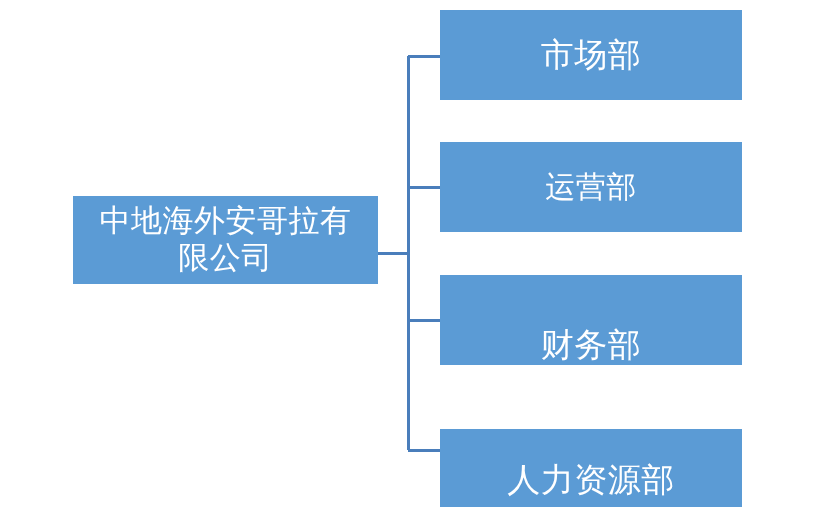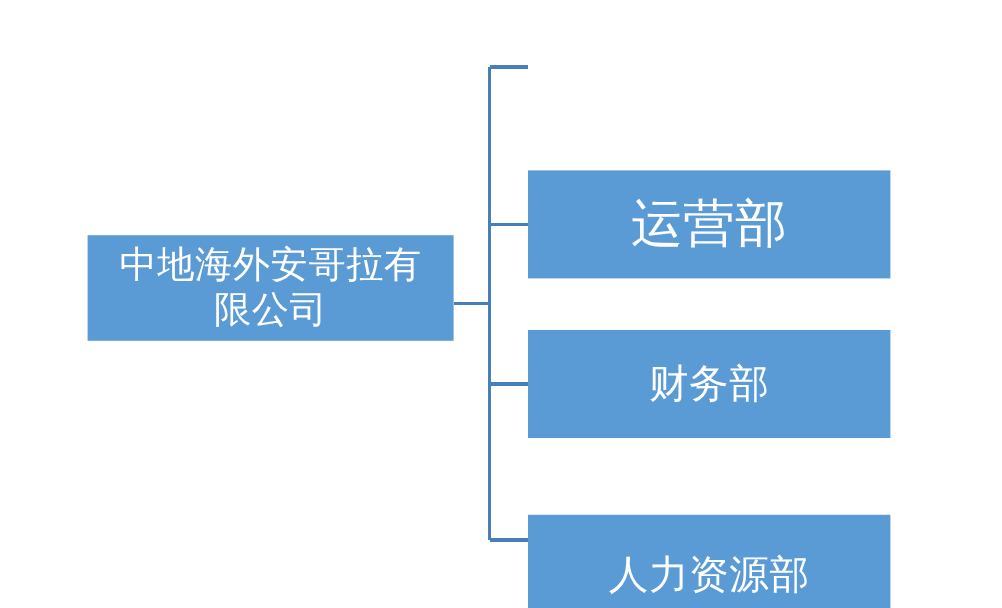--- a/index.html
+++ b/index.html
@@ -58,28 +58,29 @@
     top: 10px;
     width: 302px;
     height: 90px;
     font-size: 33px;
   }
   #node-child-1 {
     left: 440px;
     top: 142px;
     width: 302px;
     height: 90px;
-    font-size: 43px;
+    font-size: 30px;
   }
   #node-child-2 {
     left: 440px;
     top: 275px;
     width: 302px;
     height: 90px;
     font-size: 33px;
+    align-items: flex-end;
   }
   #node-child-3 {
     left: 440px;
     top: 429px;
     width: 302px;
     height: 102px;
     font-size: 33px;
     font-family: Liberation Serif, serif;
   }
 </style>
@@ -97,20 +98,23 @@
       <line x1="408" y1="320" x2="440" y2="320"></line>
       <line x1="408" y1="450" x2="440" y2="450"></line>
     </g>
   </svg>
 
   <div class="node-box" id="node-root">
     <span class="node-label">中地海外安哥拉有
 限公司</span>
   </div>
 
+  <div class="node-box" id="node-child-0">
+    <span class="node-label">市场部</span>
+  </div>
 
   <div class="node-box" id="node-child-1">
     <span class="node-label">运营部</span>
   </div>
 
   <div class="node-box" id="node-child-2">
     <span class="node-label">财务部</span>
   </div>
 
   <div class="node-box" id="node-child-3">

